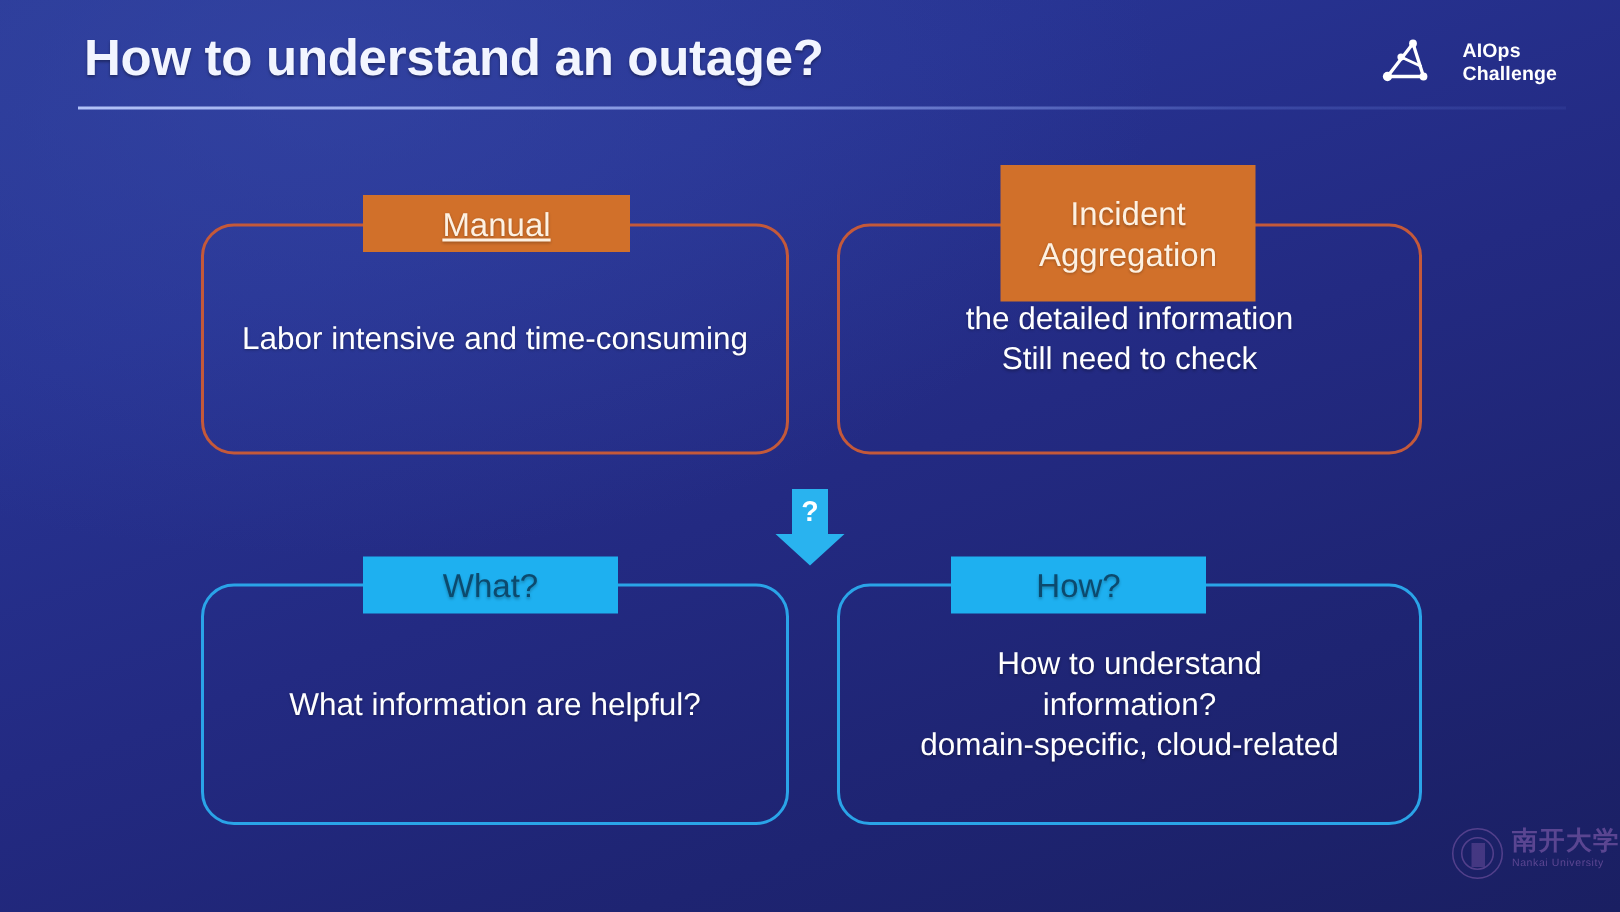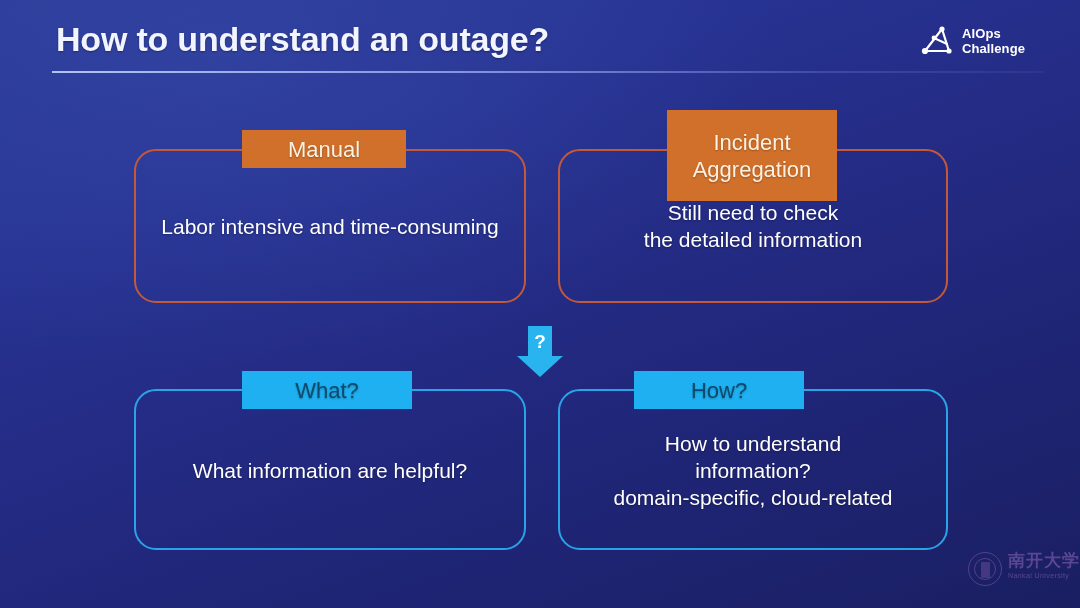--- a/index.html
+++ b/index.html
@@ -41,21 +41,21 @@
     background: linear-gradient(90deg, rgba(190,206,255,0.92) 0%, rgba(160,180,250,0.70) 45%, rgba(120,145,235,0.28) 78%, rgba(110,135,230,0.10) 100%);
   }
 
   
   #aiops-logo {
     position: absolute;
     left: 918px;
     top: 24px;
     display: flex;
     align-items: center;
-    gap: 8px;
+    gap: 21px;
   }
   #aiops-logo .mark { width: 36px; height: 34px; display: block; }
   #aiops-logo .words {
     font-size: 13px;
     font-weight: bold;
     line-height: 15px;
     color: #ffffff;
     letter-spacing: 0.1px;
   }
 
@@ -193,26 +193,26 @@
     </svg>
     <div class="words">
       <div>AIOps</div>
       <div>Challenge</div>
     </div>
   </div>
 
   <div class="card orange" style="left:134px; top:149px; width:392px; height:154px;">
     <div class="card-body">Labor intensive and time-consuming</div>
   </div>
-  <div class="card-tab orange" style="left:242px; top:130px; width:164px; height:38px;">Manual</div>
+  <div class="card-tab orange" style="left:242px; top:130px; width:178px; height:38px;text-decoration:underline;">Manual</div>
 
   <div class="card orange" style="left:558px; top:149px; width:390px; height:154px;">
     <div class="card-body">
+      <div>the detailed information</div>
       <div>Still need to check</div>
-      <div>the detailed information</div>
     </div>
   </div>
   <div class="card-tab orange" style="left:667px; top:110px; width:170px; height:91px; flex-direction:column;">
     <div>Incident</div>
     <div>Aggregation</div>
   </div>
 
   <div id="arrow">
     <svg class="mark" viewBox="0 0 48 52">
       <polygon points="12,0 36,0 36,30 47,30 24,51 1,30 12,30" fill="#29b3ef"></polygon>

